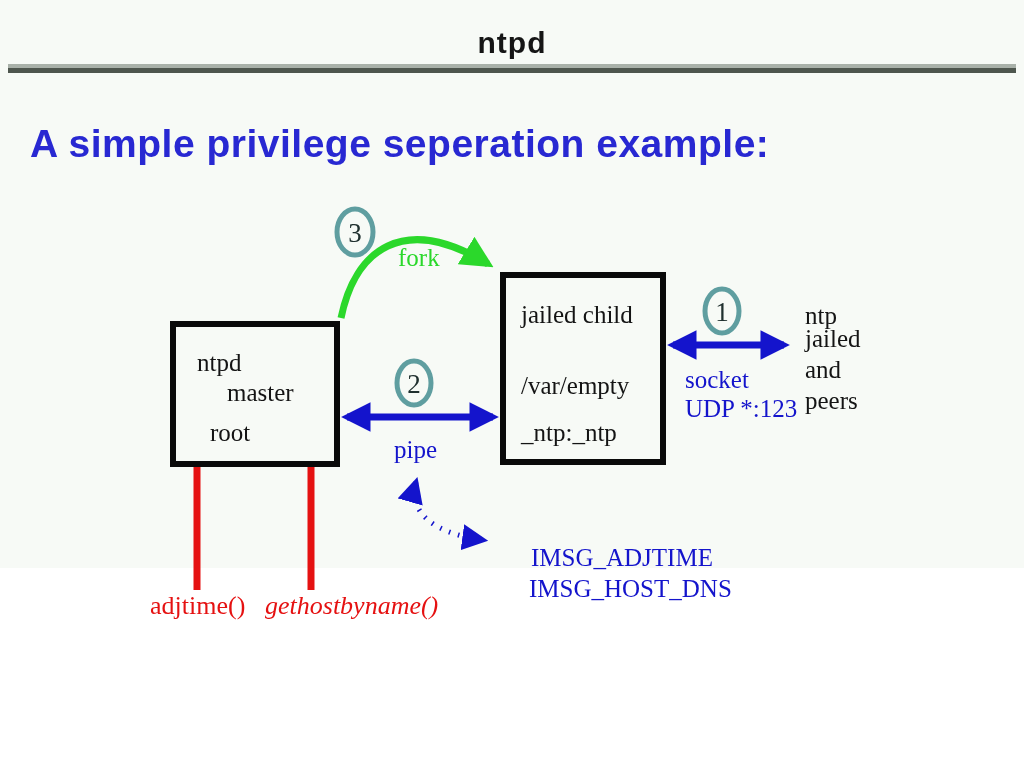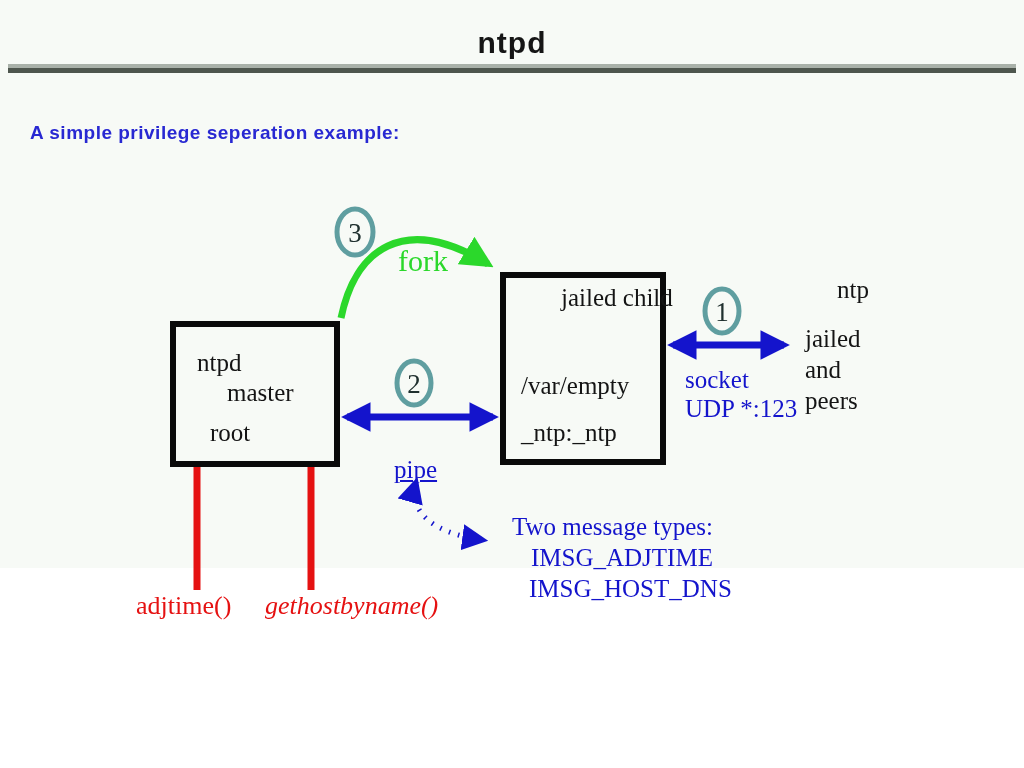--- a/index.html
+++ b/index.html
@@ -13,28 +13,28 @@
   .title{
     left:0;top:26px;width:1024px;text-align:center;
     font-family:"Liberation Sans", sans-serif;
     font-weight:bold;font-size:30px;color:#151515;letter-spacing:1px;
   }
   .rule-light{left:8px;top:64px;width:1008px;height:4px;background:#a9b1a9;}
   .rule-dark{left:8px;top:68px;width:1008px;height:5px;background:#4e564e;}
   .subtitle{
     left:30px;top:122px;
     font-family:"Liberation Sans", sans-serif;
-    font-size:19px;color:#2828d2;font-weight:bold;letter-spacing:0.5px;
+    font-size:39px;color:#2828d2;font-weight:bold;letter-spacing:0.5px;
   }
   .box{position:absolute;border:6px solid #0a0a0a;background:transparent;box-sizing:border-box;}
   .master-box{left:170px;top:321px;width:170px;height:146px;}
   .child-box{left:500px;top:272px;width:166px;height:193px;}
   .serif-txt{font-size:25px;color:#141414;}
   .blue-txt{font-size:25px;color:#1414cc;margin-top:12px;}
-  .green-txt{font-size:30px;color:#2bd82b;}
+  .green-txt{font-size:25px;color:#2bd82b;}
   .red-txt{font-size:26px;color:#e51111;}
   .badge-num{
     font-size:27px;color:#20302f;text-align:center;
     transform:translate(-50%,-50%);
   }
   svg.overlay{position:absolute;left:0;top:0;width:1024px;height:768px;}
 </style>
 </head>
 <body>
 
@@ -77,34 +77,33 @@
   <div class="abs badge-num" style="left:355px;top:233px;">3</div>
   <div class="abs badge-num" style="left:414px;top:384px;">2</div>
   <div class="abs badge-num" style="left:722px;top:312px;">1</div>
 
   <div class="box master-box"></div>
   <div class="abs serif-txt" style="left:197px;top:349px;">ntpd</div>
   <div class="abs serif-txt" style="left:197px;top:379px;margin-left:30px;">master</div>
   <div class="abs serif-txt" style="left:210px;top:419px;text-align:right;">root</div>
 
   <div class="box child-box"></div>
-  <div class="abs serif-txt" style="left:521px;top:284px;margin-left:40px;">jailed child</div>
+  <div class="abs serif-txt" style="left:521px;top:301px;">jailed child</div>
   <div class="abs serif-txt" style="left:521px;top:372px;">/var/empty</div>
   <div class="abs serif-txt" style="left:521px;top:419px;">_ntp:_ntp</div>
 
   <div class="abs green-txt" style="left:398px;top:244px;">fork</div>
-  <div class="abs blue-txt" style="left:394px;top:444px;text-decoration:underline;">pipe</div>
+  <div class="abs blue-txt" style="left:394px;top:424px;">pipe</div>
   <div class="abs blue-txt" style="left:685px;top:354px;">socket</div>
   <div class="abs blue-txt" style="left:685px;top:383px;">UDP *:123</div>
 
-  <div class="abs serif-txt" style="left:805px;top:276px;margin-left:32px;">ntp</div>
+  <div class="abs serif-txt" style="left:805px;top:302px;">ntp</div>
   <div class="abs serif-txt" style="left:805px;top:325px;">jailed</div>
   <div class="abs serif-txt" style="left:805px;top:356px;">and</div>
   <div class="abs serif-txt" style="left:805px;top:387px;">peers</div>
 
-  <div class="abs red-txt" style="left:136px;top:591px;">adjtime()</div>
+  <div class="abs red-txt" style="left:150px;top:591px;">adjtime()</div>
   <div class="abs red-txt" style="left:265px;top:591px;font-style:italic;">gethostbyname()</div>
 
-  <div class="abs blue-txt" style="left:512px;top:501px;">Two message types:</div>
   <div class="abs blue-txt" style="left:531px;top:532px;">IMSG_ADJTIME</div>
   <div class="abs blue-txt" style="left:529px;top:563px;">IMSG_HOST_DNS</div>
 
 </div>
 
 </body></html>

